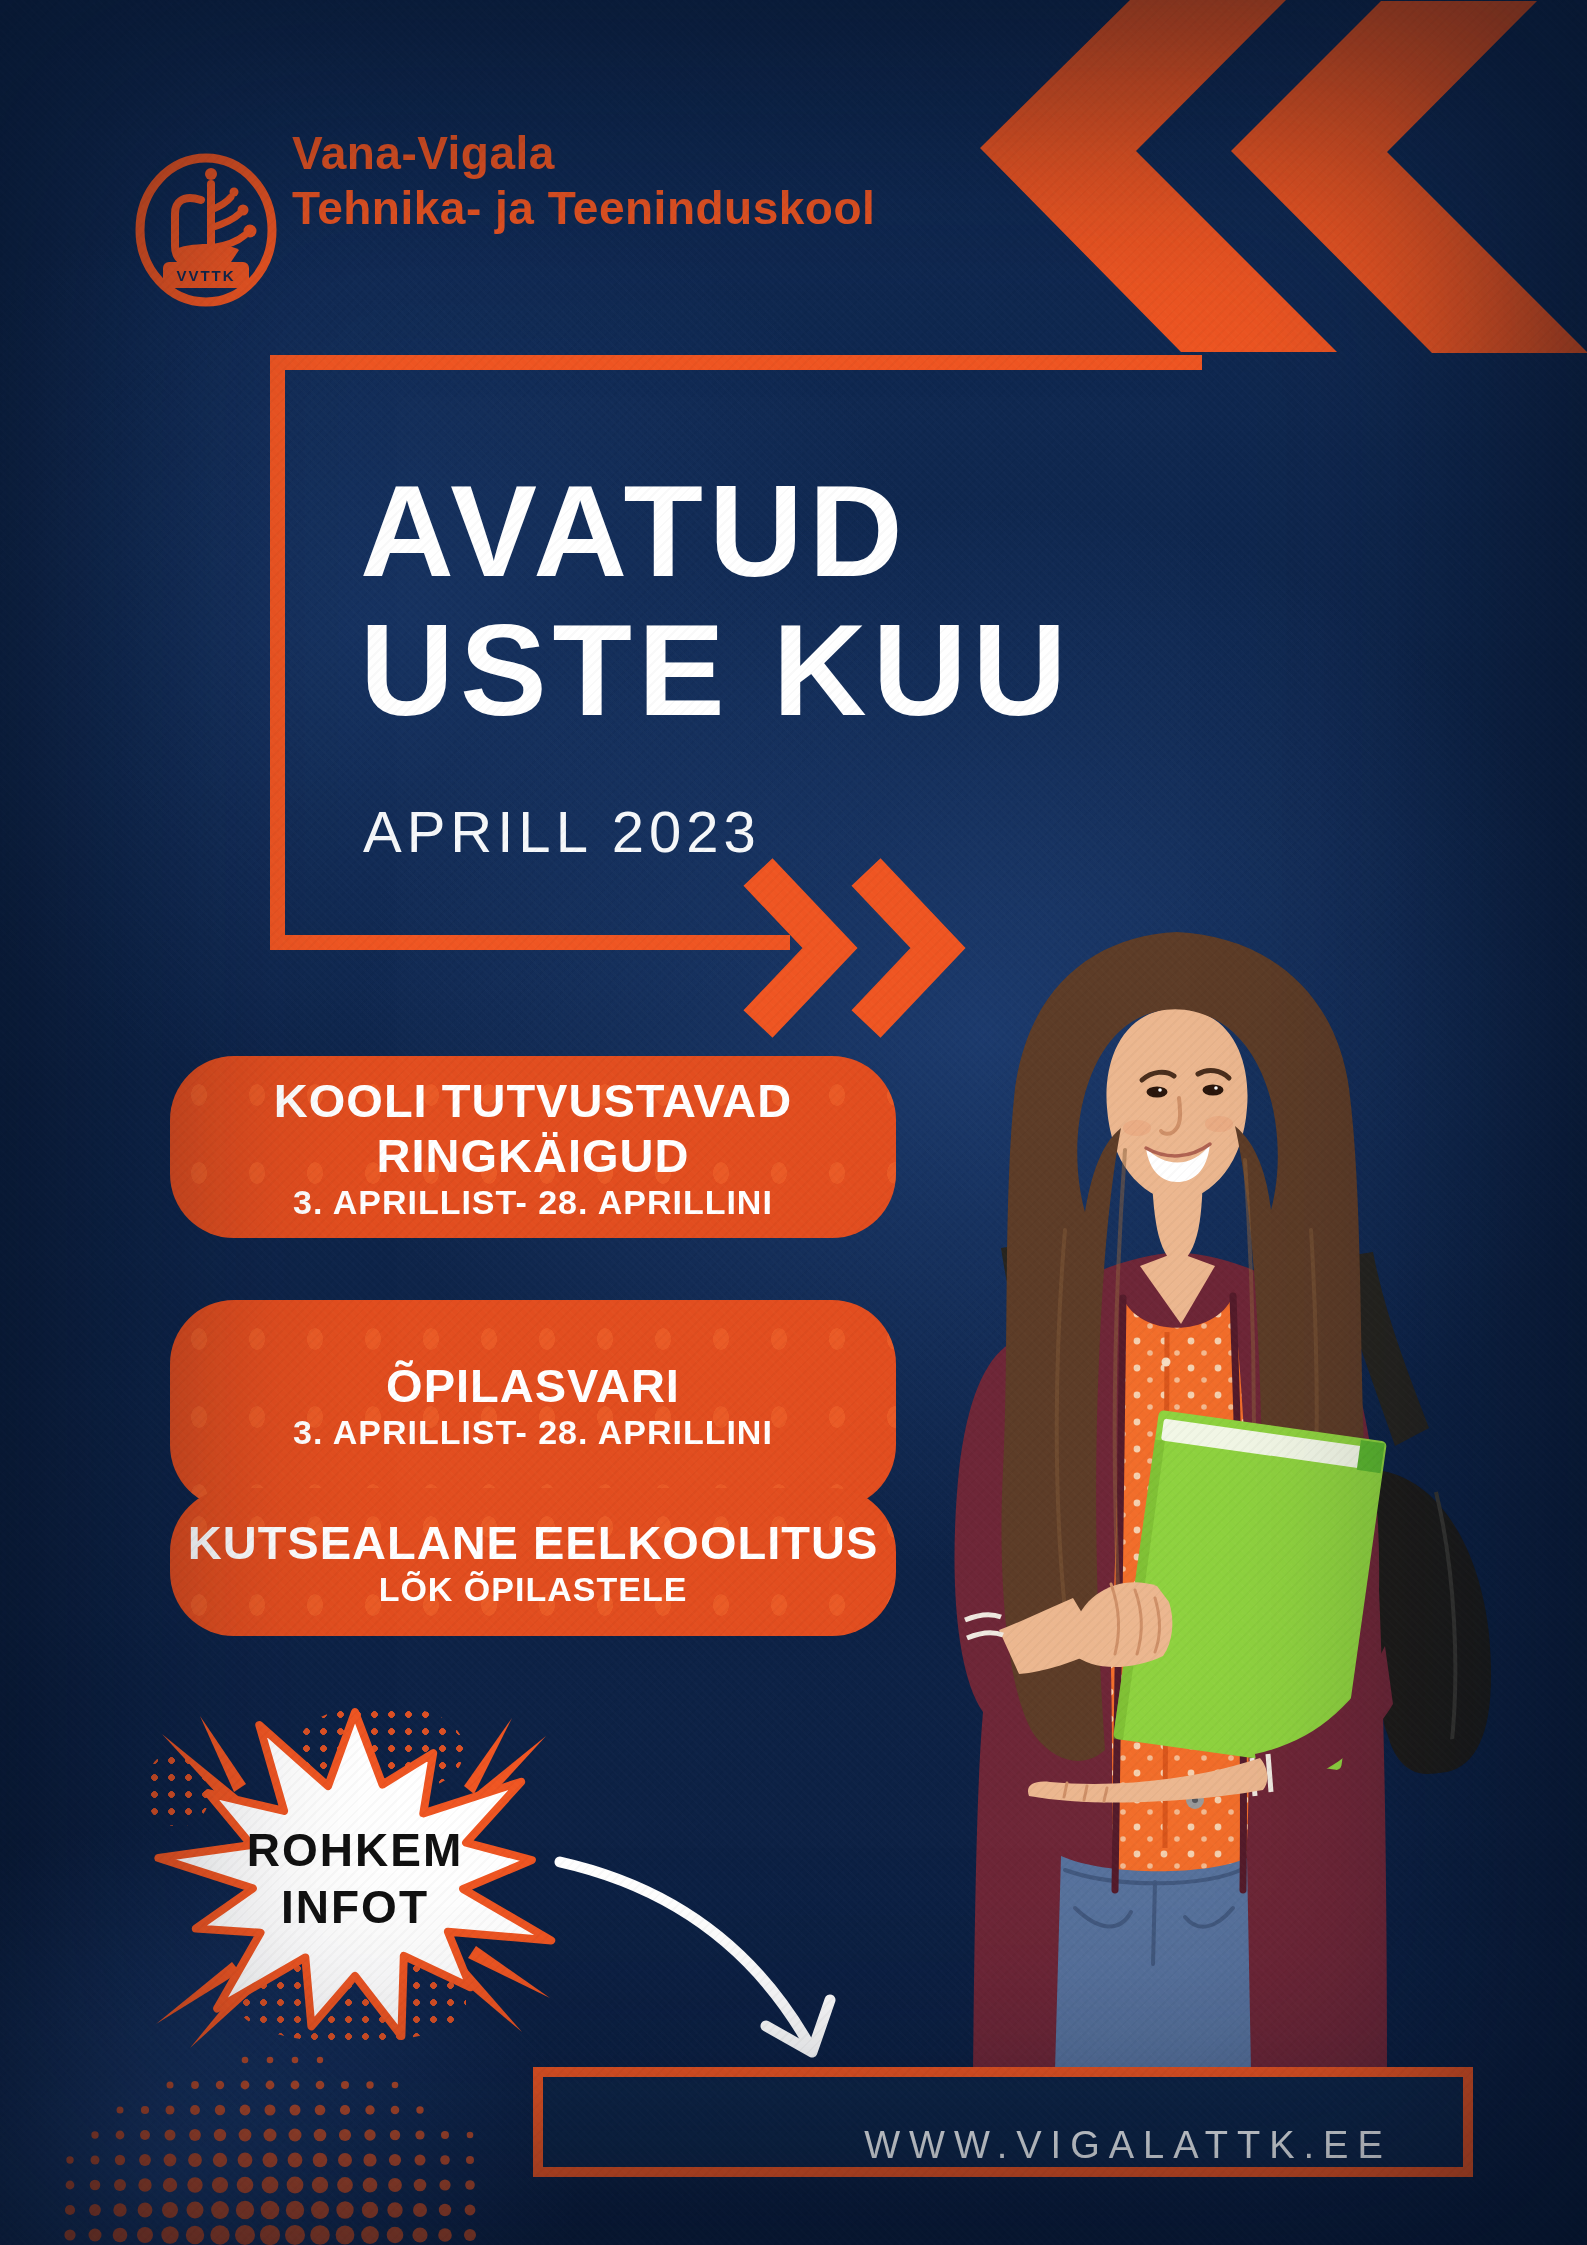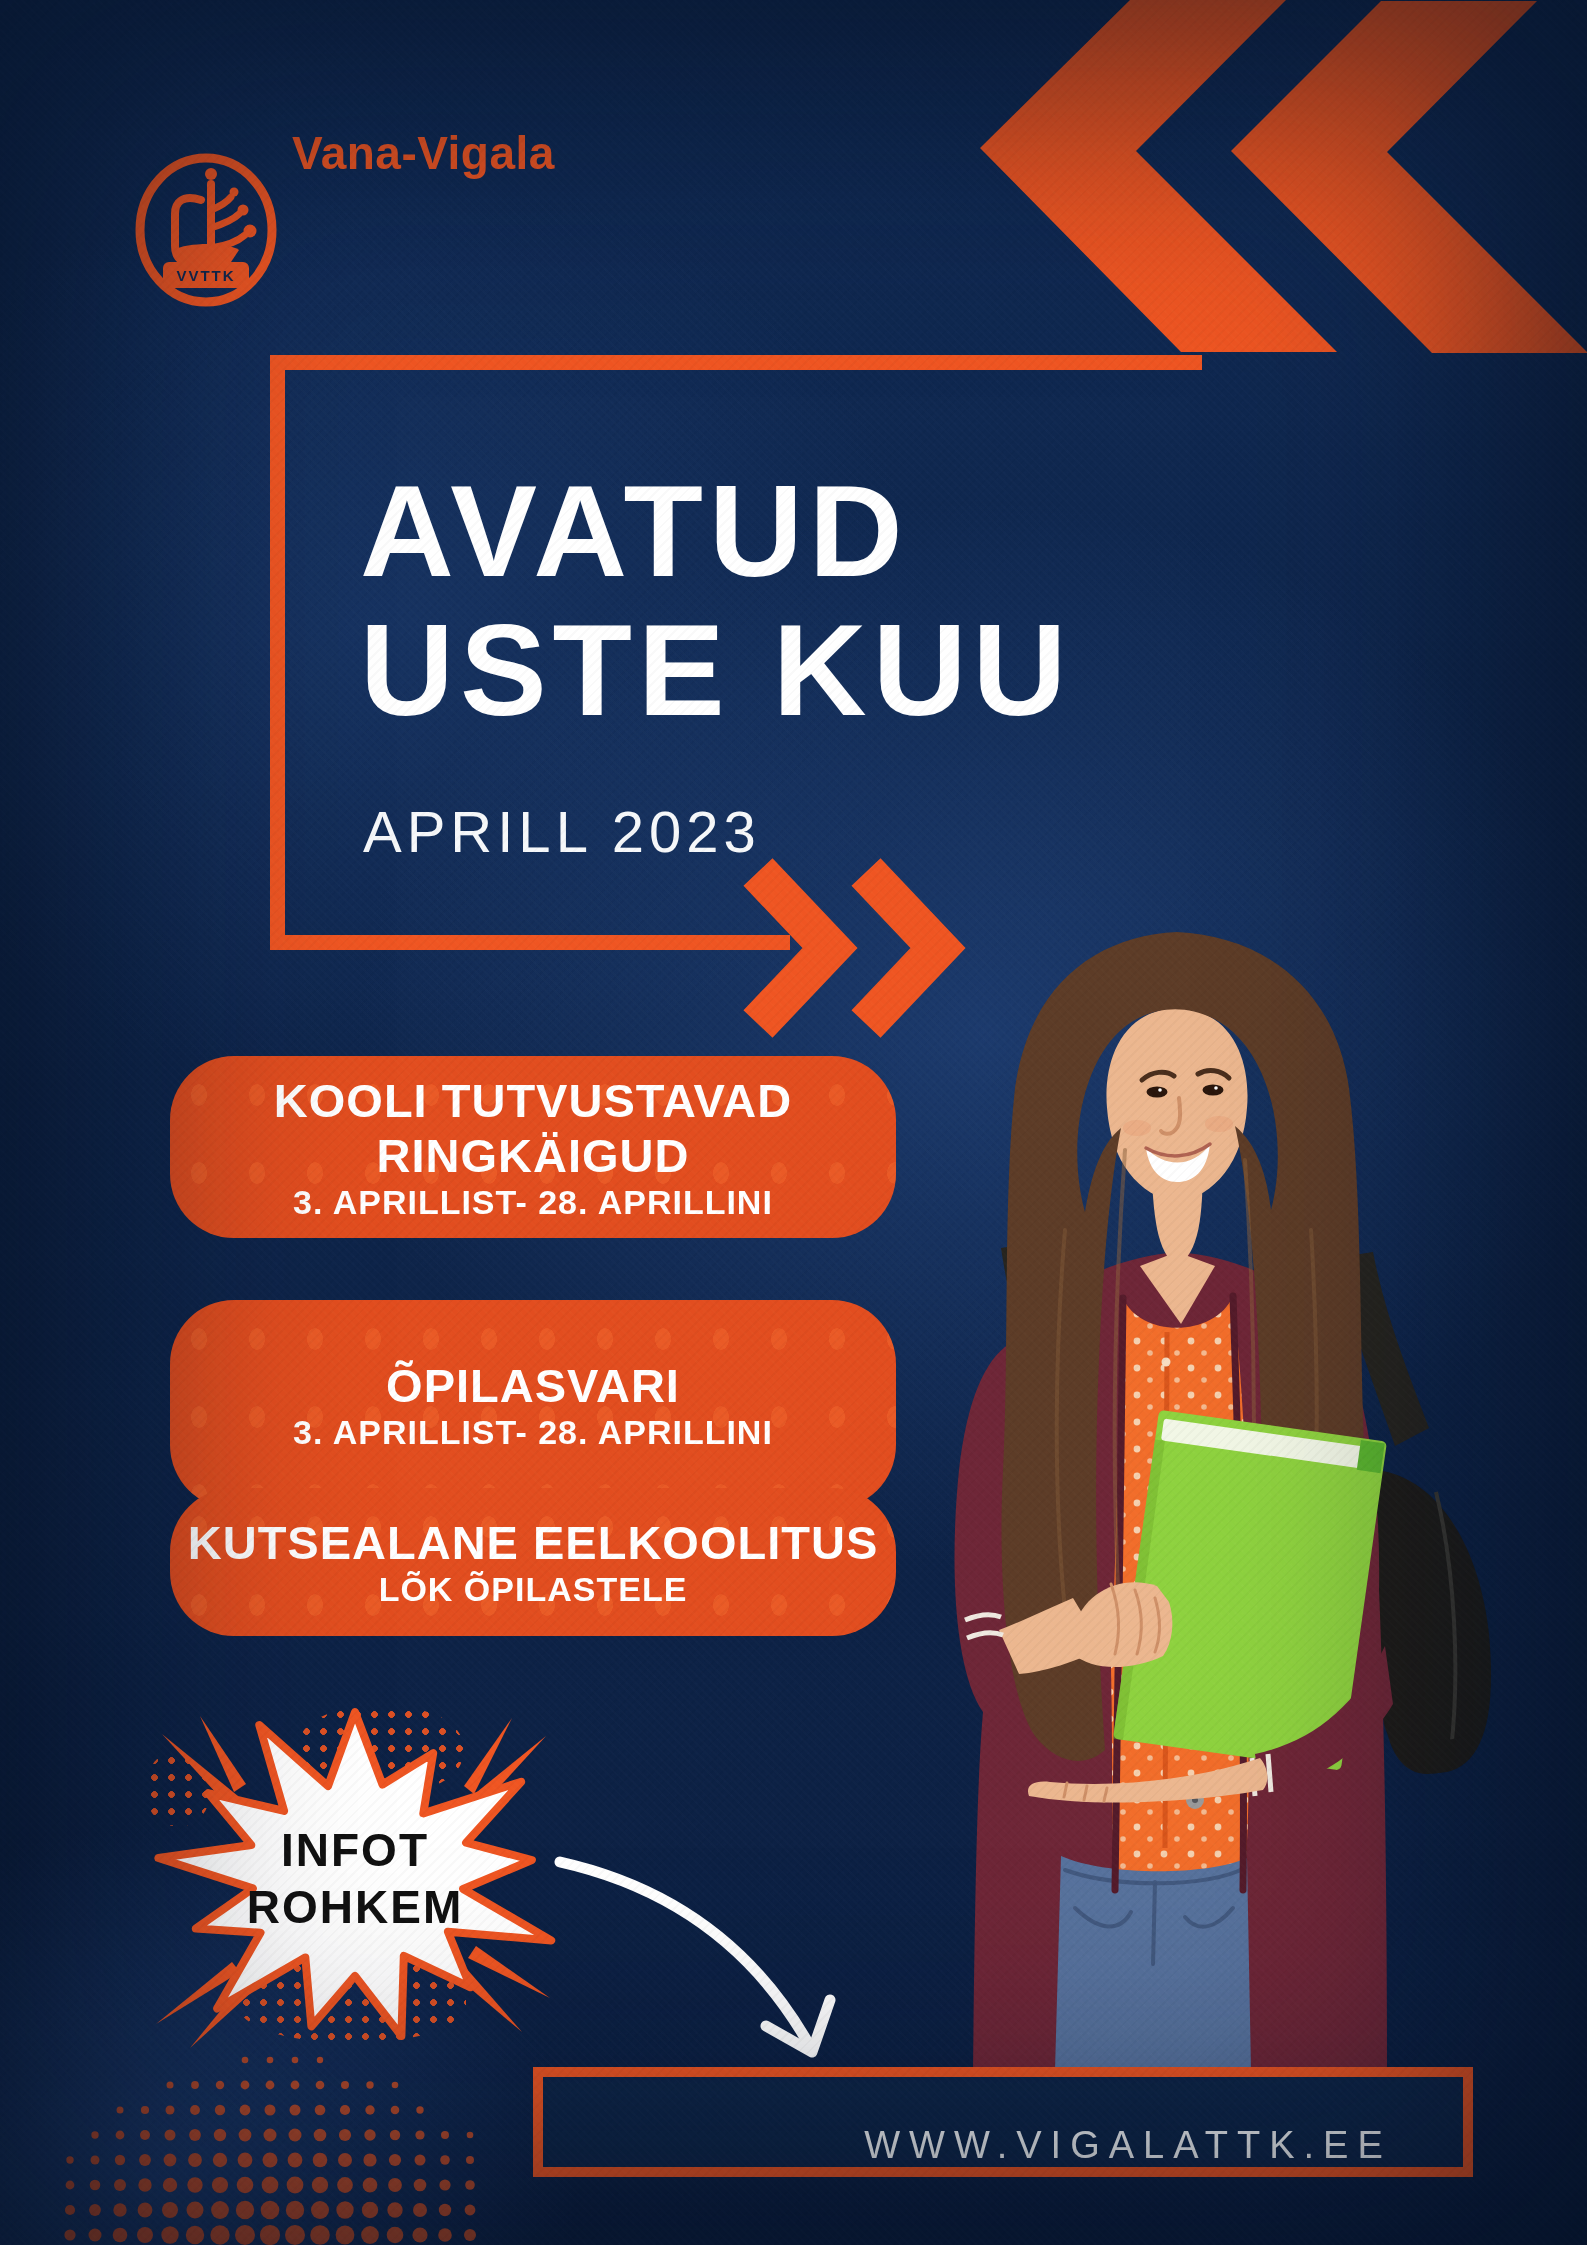--- a/index.html
+++ b/index.html
@@ -334,20 +334,21 @@
       <circle class="fill-orange" cx="110" cy="60" r="5.5"></circle>
       <circle class="fill-orange" cx="117" cy="81" r="6.5"></circle>
       <path class="fill-orange" d="M40,100 C55,92 95,92 106,100 L98,112 L48,112 Z"></path>
     </g>
     <rect class="fill-orange" x="30" y="112" width="86" height="26" rx="6"></rect>
     <text x="73" y="131" text-anchor="middle" font-family="Liberation Sans, sans-serif" font-size="15" font-weight="700" letter-spacing="2" fill="#12284f" id="logo-acronym-text">VVTTK</text>
   </svg>
 
   <div class="brand-name">
     <div>Vana-Vigala</div>
+    <div>Tehnika- ja Teeninduskool</div>
   </div>
 
   <div class="hero-title">
     <div>AVATUD</div>
     <div>USTE KUU</div>
   </div>
   <div class="hero-sub">APRILL 2023</div>
 
   <div class="pill" id="pill-0">
     <div class="pill-title">KOOLI TUTVUSTAVAD</div>
@@ -375,22 +376,22 @@
       <path class="fill-orange" d="M406,36 L332,96 L342,106 Z"></path>
       <path class="fill-orange" d="M372,18 L324,86 L334,94 Z"></path>
       <path class="fill-orange" d="M16,324 L92,262 L100,272 Z"></path>
       <path class="fill-orange" d="M50,348 L104,282 L114,290 Z"></path>
       <path class="fill-orange" d="M410,298 L336,246 L328,258 Z"></path>
       <path class="fill-orange" d="M382,332 L326,268 L318,278 Z"></path>
     </g>
     <path id="burst-star" fill="#ffffff" stroke="#ef5522" stroke-width="8" stroke-linejoin="round" d="M215.0,12.0L242.5,84.5L293.2,53.1L283.3,113.4L381.2,81.8L326.1,142.7L391.9,160.0L323.1,189.0L411.2,240.4L307.9,231.8L330.5,287.3L263.8,255.9L261.4,336.0L215.0,275.9L171.4,326.3L165.3,257.4L77.1,308.5L120.5,232.7L55.8,228.6L112.8,188.4L18.4,158.0L111.3,145.0L68.3,93.1L144.1,110.9L119.3,25.1L188.0,86.1Z"></path>
   </svg>
   <div class="callout-text">
+    <div>ROHKEM</div>
     <div>INFOT</div>
-    <div>ROHKEM</div>
   </div>
 
   <svg class="arrow-svg" viewBox="0 0 310 245" aria-hidden="true">
     <path d="M20,32 Q190,70 272,220" stroke="#ffffff" stroke-width="11" fill="none" stroke-linecap="round"></path>
     <path d="M272,222 L226,196 M272,222 L290,170" stroke="#ffffff" stroke-width="11" fill="none" stroke-linecap="round"></path>
   </svg>
 
   <div class="site-bar">
     <span>WWW.VIGALATTK.EE</span>
   </div>

